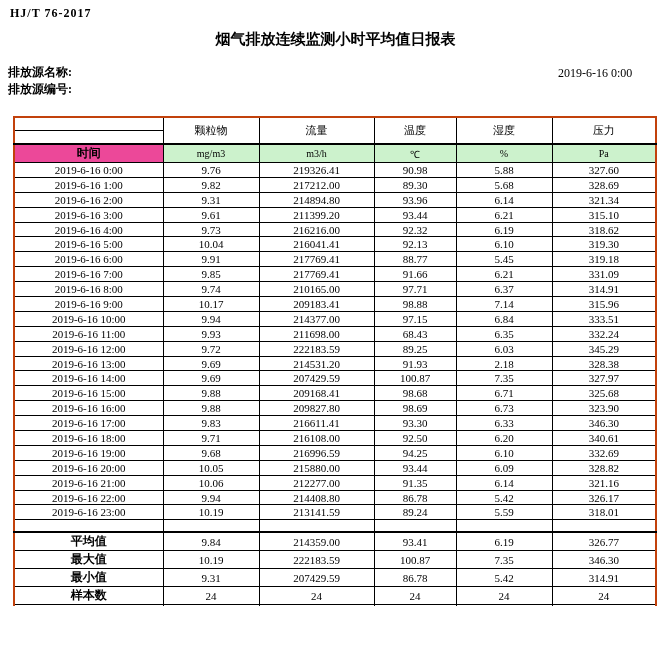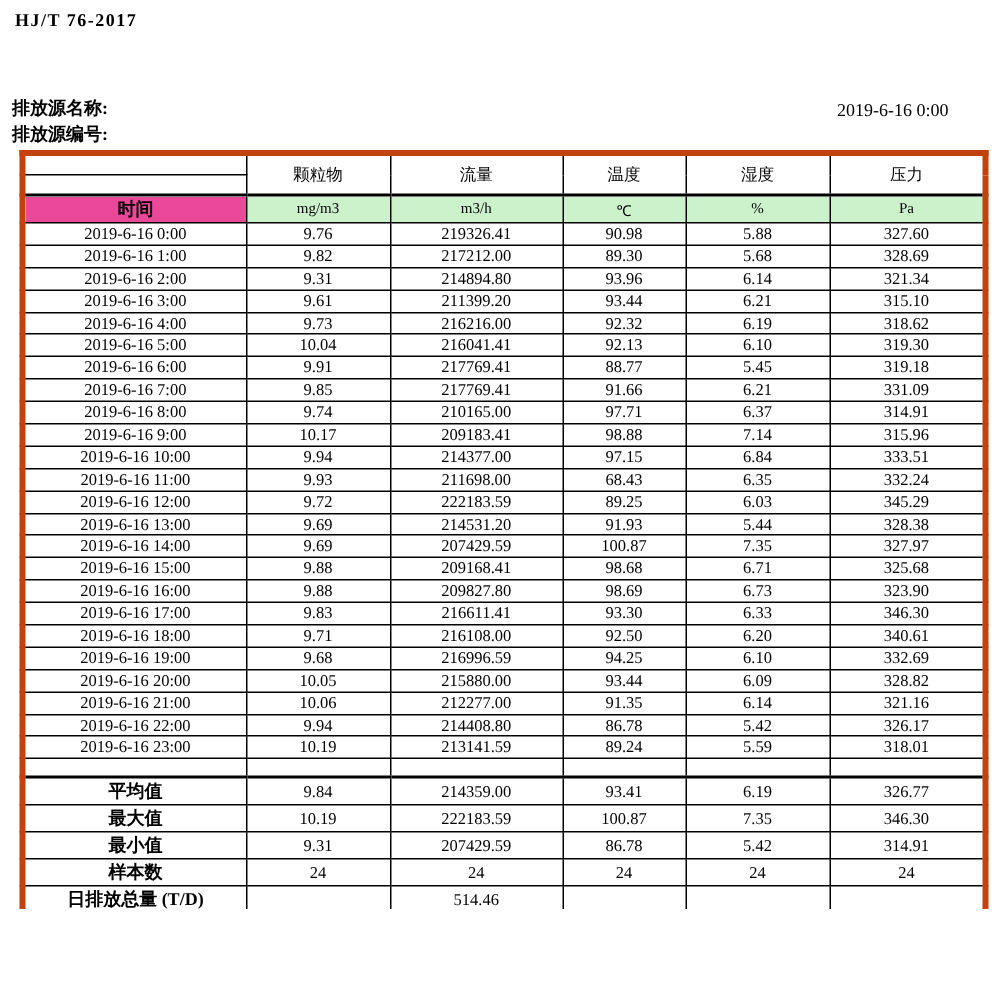--- a/index.html
+++ b/index.html
@@ -7,22 +7,22 @@
     position:relative;width:671px;height:606px;background:#ffffff;
     font-family:Liberation Serif, serif;color:#000;
     overflow:hidden;
   }
   .std{position:absolute;left:10px;top:6px;font-size:12px;font-weight:bold;letter-spacing:1px;}
   .title{position:absolute;left:0;top:30px;width:100%;text-align:center;font-size:15px;font-weight:bold;}
   .src-name{position:absolute;left:8px;top:64px;font-size:12px;font-weight:bold;}
   .src-code{position:absolute;left:8px;top:81px;font-size:12px;font-weight:bold;}
   .datetime{position:absolute;left:558px;top:66px;font-size:12px;}
   table.report{
-    position:absolute;left:13px;top:100px;width:642px;
-    border-collapse:collapse;table-layout:fixed;border:4px solid #c2410c;
+    position:absolute;left:13px;top:116px;width:642px;
+    border-collapse:collapse;table-layout:fixed;border:2px solid #c2410c;
   }
   table.report td,table.report th{
     border:1px solid #000;padding:0 2px;text-align:center;vertical-align:middle;
     font-size:11px;font-weight:normal;overflow:hidden;white-space:nowrap;
   }
   tr.hrow1 td,tr.hrow1 th{height:12px;}
   tr.hrow2 td{height:12px;}
   th.param{font-size:12px;font-weight:bold;}
   tr.unit-row td,tr.unit-row th{height:13px;border-top:2px solid #000;}
   tr.unit-row .time-h{font-size:12px;font-weight:bold;}
@@ -41,20 +41,21 @@
   .fl-year{left:583px;}
   .fl-month{left:618px;}
   .fl-day{left:652px;}
 </style>
 </head>
 <body>
 
 <div class="page">
 
   <div class="std">HJ/T  76-2017</div>
+  <div class="title">烟气排放连续监测小时平均值日报表</div>
 
   <div class="src-name">排放源名称:</div>
   <div class="datetime">2019-6-16  0:00</div>
   <div class="src-code">排放源编号:</div>
 
   <table class="report">
     <colgroup>
       <col style="width:149px">
         <col style="width:96px">
         <col style="width:115px">
@@ -186,21 +187,21 @@
           <td>222183.59</td>
           <td>89.25</td>
           <td>6.03</td>
           <td>345.29</td>
         </tr>
         <tr class="data-row">
           <td>2019-6-16 13:00</td>
           <td>9.69</td>
           <td>214531.20</td>
           <td>91.93</td>
-          <td>5.44</td>
+          <td>2.18</td>
           <td>328.38</td>
         </tr>
         <tr class="data-row">
           <td>2019-6-16 14:00</td>
           <td>9.69</td>
           <td>207429.59</td>
           <td>100.87</td>
           <td>7.35</td>
           <td>327.97</td>
         </tr>

